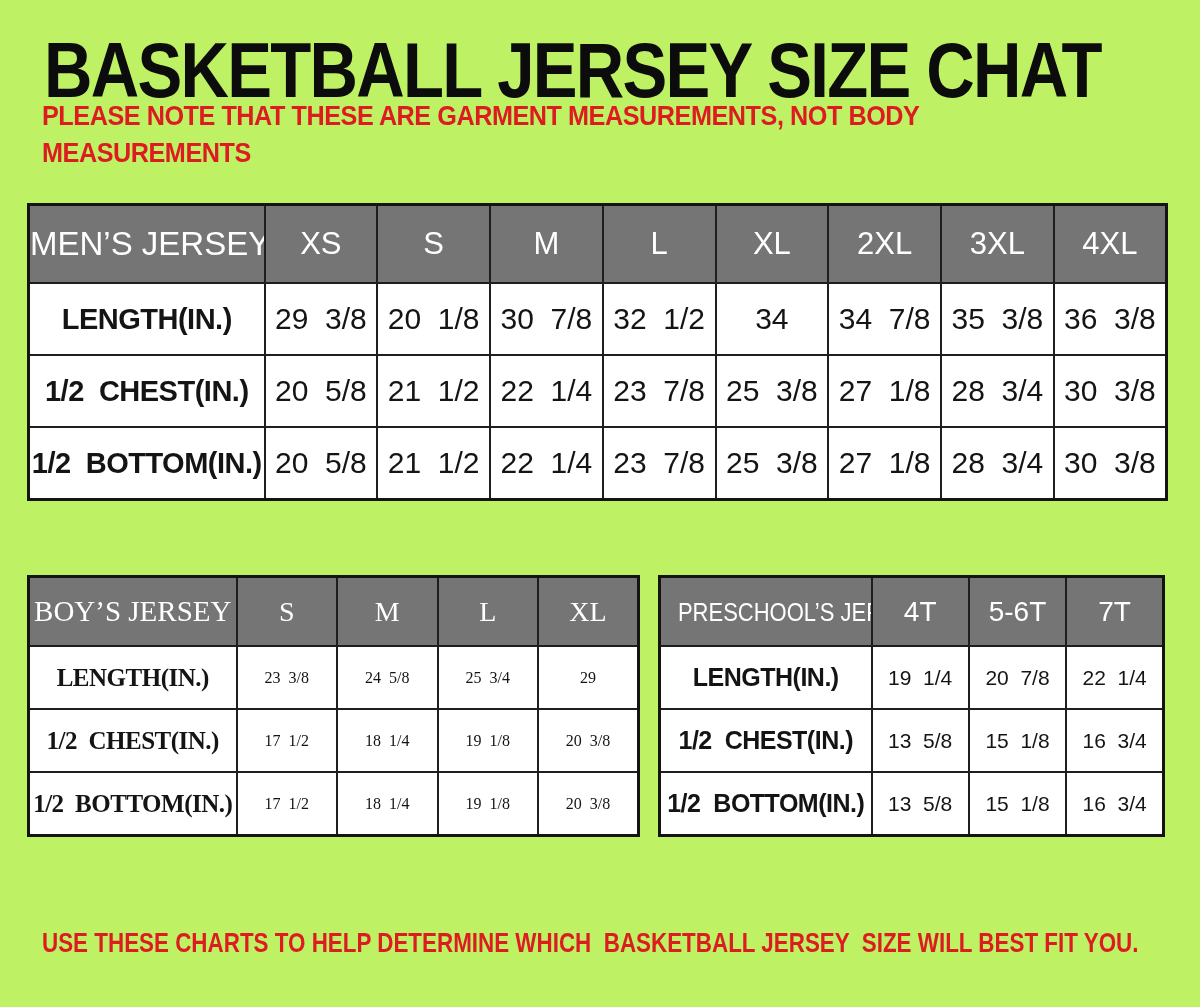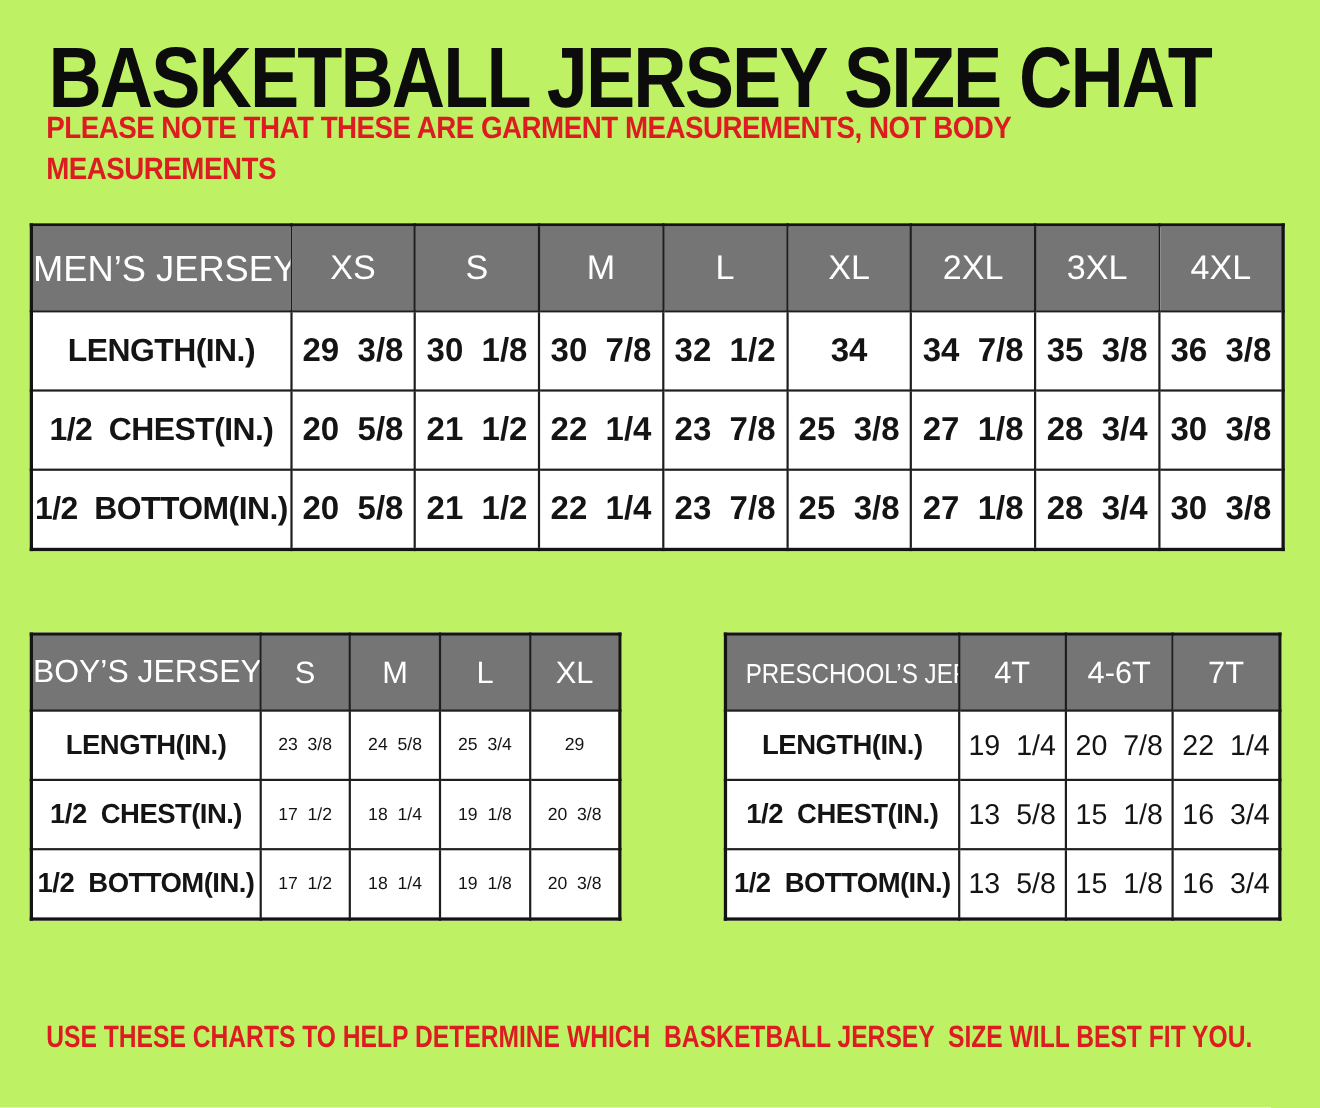--- a/index.html
+++ b/index.html
@@ -41,37 +41,37 @@
   .size-table th { background:#757575; color:#ffffff; font-weight:400; }
   .size-table td { color:#141414; }
   .size-table td.row-label { font-weight:700; letter-spacing:-0.5px;margin-left:32px; }
   .name-span { display:inline-block; transform-origin:center center; white-space:pre; }
 
   
   .men { left:27px; top:203px; width:1141px; }
   .men .label-col { width:236px; }
   .men th { height:76px; font-size:31px; }
   .men th .name-span { font-size:33px; }
-  .men td { height:70px; font-size:30px;font-weight:bold; }
+  .men td { height:70px; font-size:30px; }
   .men td.row-label { font-size:29px; }
 
   
-  .boy { left:27px; top:575px; width:538px; }
+  .boy { left:27px; top:575px; width:613px;font-family:Liberation Serif, serif; }
   .boy .label-col { width:208px; }
   .boy th { height:67px; font-size:28px; }
   .boy th .name-span { font-size:29px; }
   .boy td { height:61px; font-size:16px; }
   .boy td.row-label { font-size:25px; }
 
   
   .pre { left:658px; top:575px; width:507px; }
   .pre .label-col { width:212px; }
   .pre th { height:67px; font-size:28px; }
   .pre th .name-span { font-size:25px; transform:scaleX(0.88); }
-  .pre td { height:61px; font-size:26px; }
+  .pre td { height:61px; font-size:21px; }
   .pre td.row-label { font-size:25px; }
 </style>
 </head>
 <body>
 
 <div id="stage">
 
   <h1 class="title"><span class="t">BASKETBALL JERSEY SIZE CHAT</span></h1>
 
   <div class="rednote top-note">
@@ -102,21 +102,21 @@
             <th class="size-cell">XL</th>
             <th class="size-cell">2XL</th>
             <th class="size-cell">3XL</th>
             <th class="size-cell">4XL</th>
           </tr>
         </thead>
         <tbody>
           <tr>
             <td class="row-label">LENGTH(IN.)</td>
             <td class="value">29  3/8</td>
-            <td class="value">30  1/8</td>
+            <td class="value">20  1/8</td>
             <td class="value">30  7/8</td>
             <td class="value">32  1/2</td>
             <td class="value">34</td>
             <td class="value">34  7/8</td>
             <td class="value">35  3/8</td>
             <td class="value">36  3/8</td>
           </tr>
           <tr>
             <td class="row-label">1/2  CHEST(IN.)</td>
             <td class="value">20  5/8</td>
@@ -192,21 +192,21 @@
         <colgroup>
           <col class="label-col">
           <col class="size-col">
           <col class="size-col">
           <col class="size-col">
         </colgroup>
         <thead>
           <tr>
             <th><span class="name-span">PRESCHOOL’S JERSEY</span></th>
             <th class="size-cell">4T</th>
-            <th class="size-cell">4-6T</th>
+            <th class="size-cell">5-6T</th>
             <th class="size-cell">7T</th>
           </tr>
         </thead>
         <tbody>
           <tr>
             <td class="row-label">LENGTH(IN.)</td>
             <td class="value">19  1/4</td>
             <td class="value">20  7/8</td>
             <td class="value">22  1/4</td>
           </tr>

